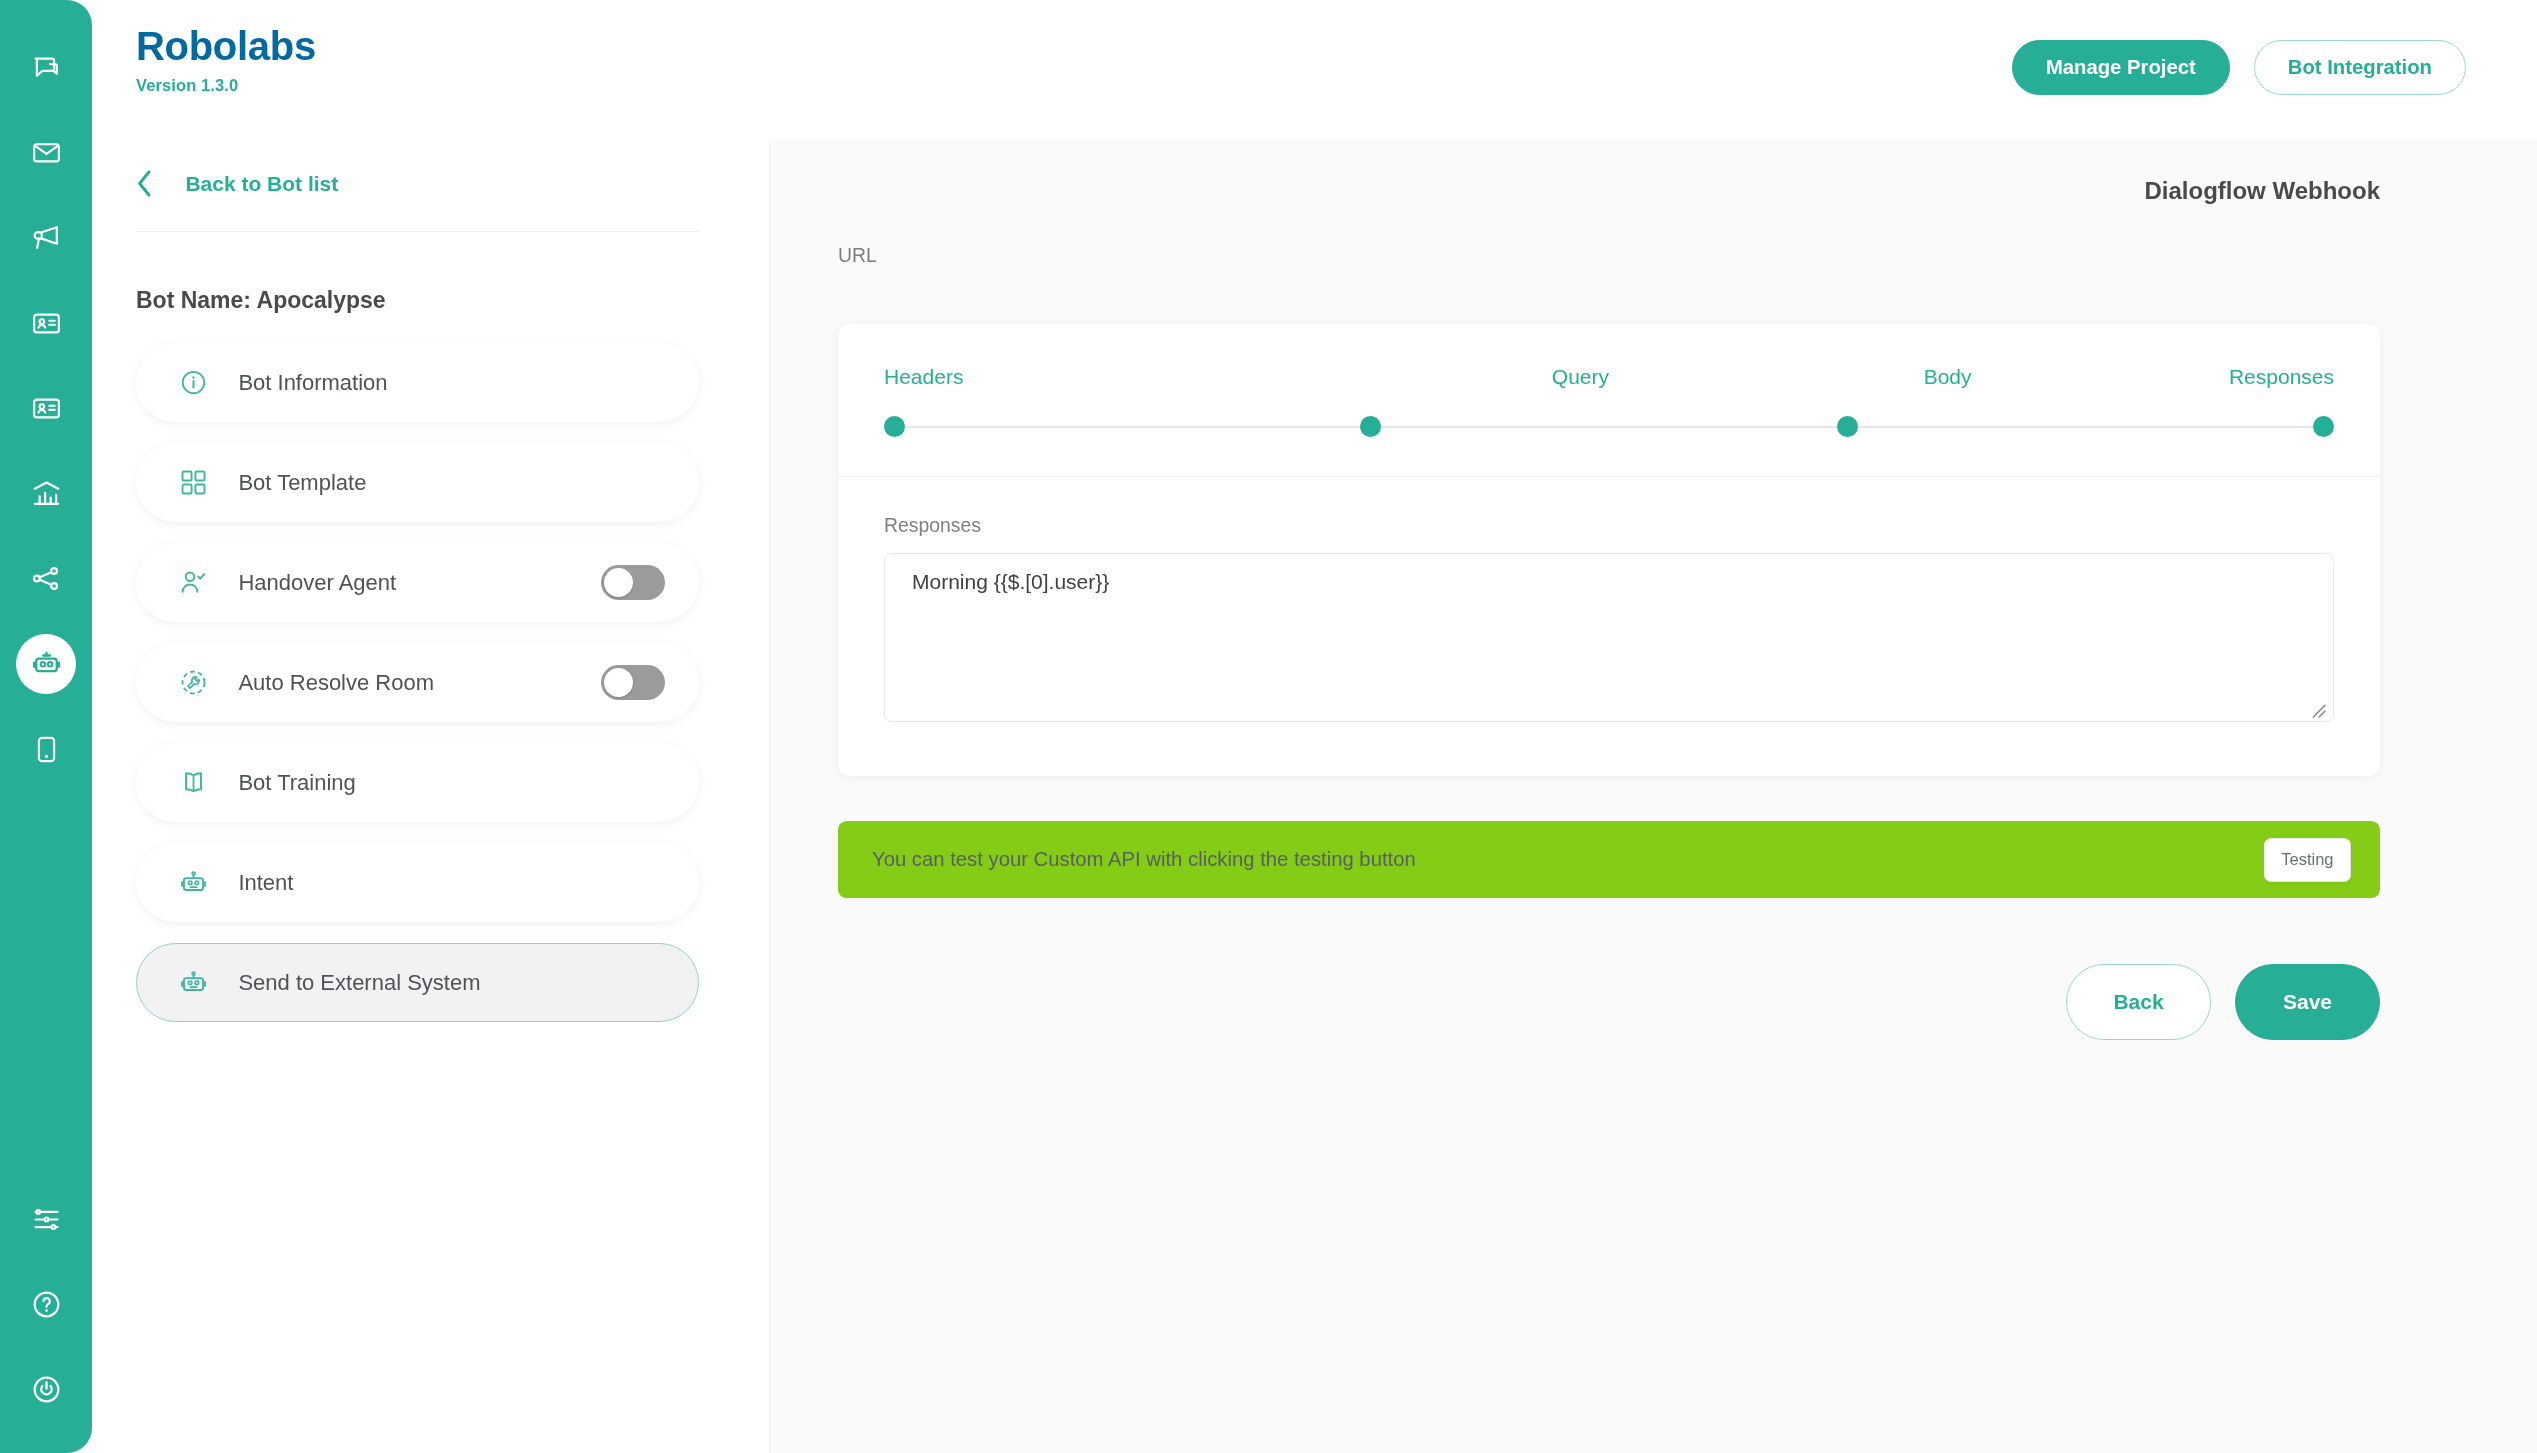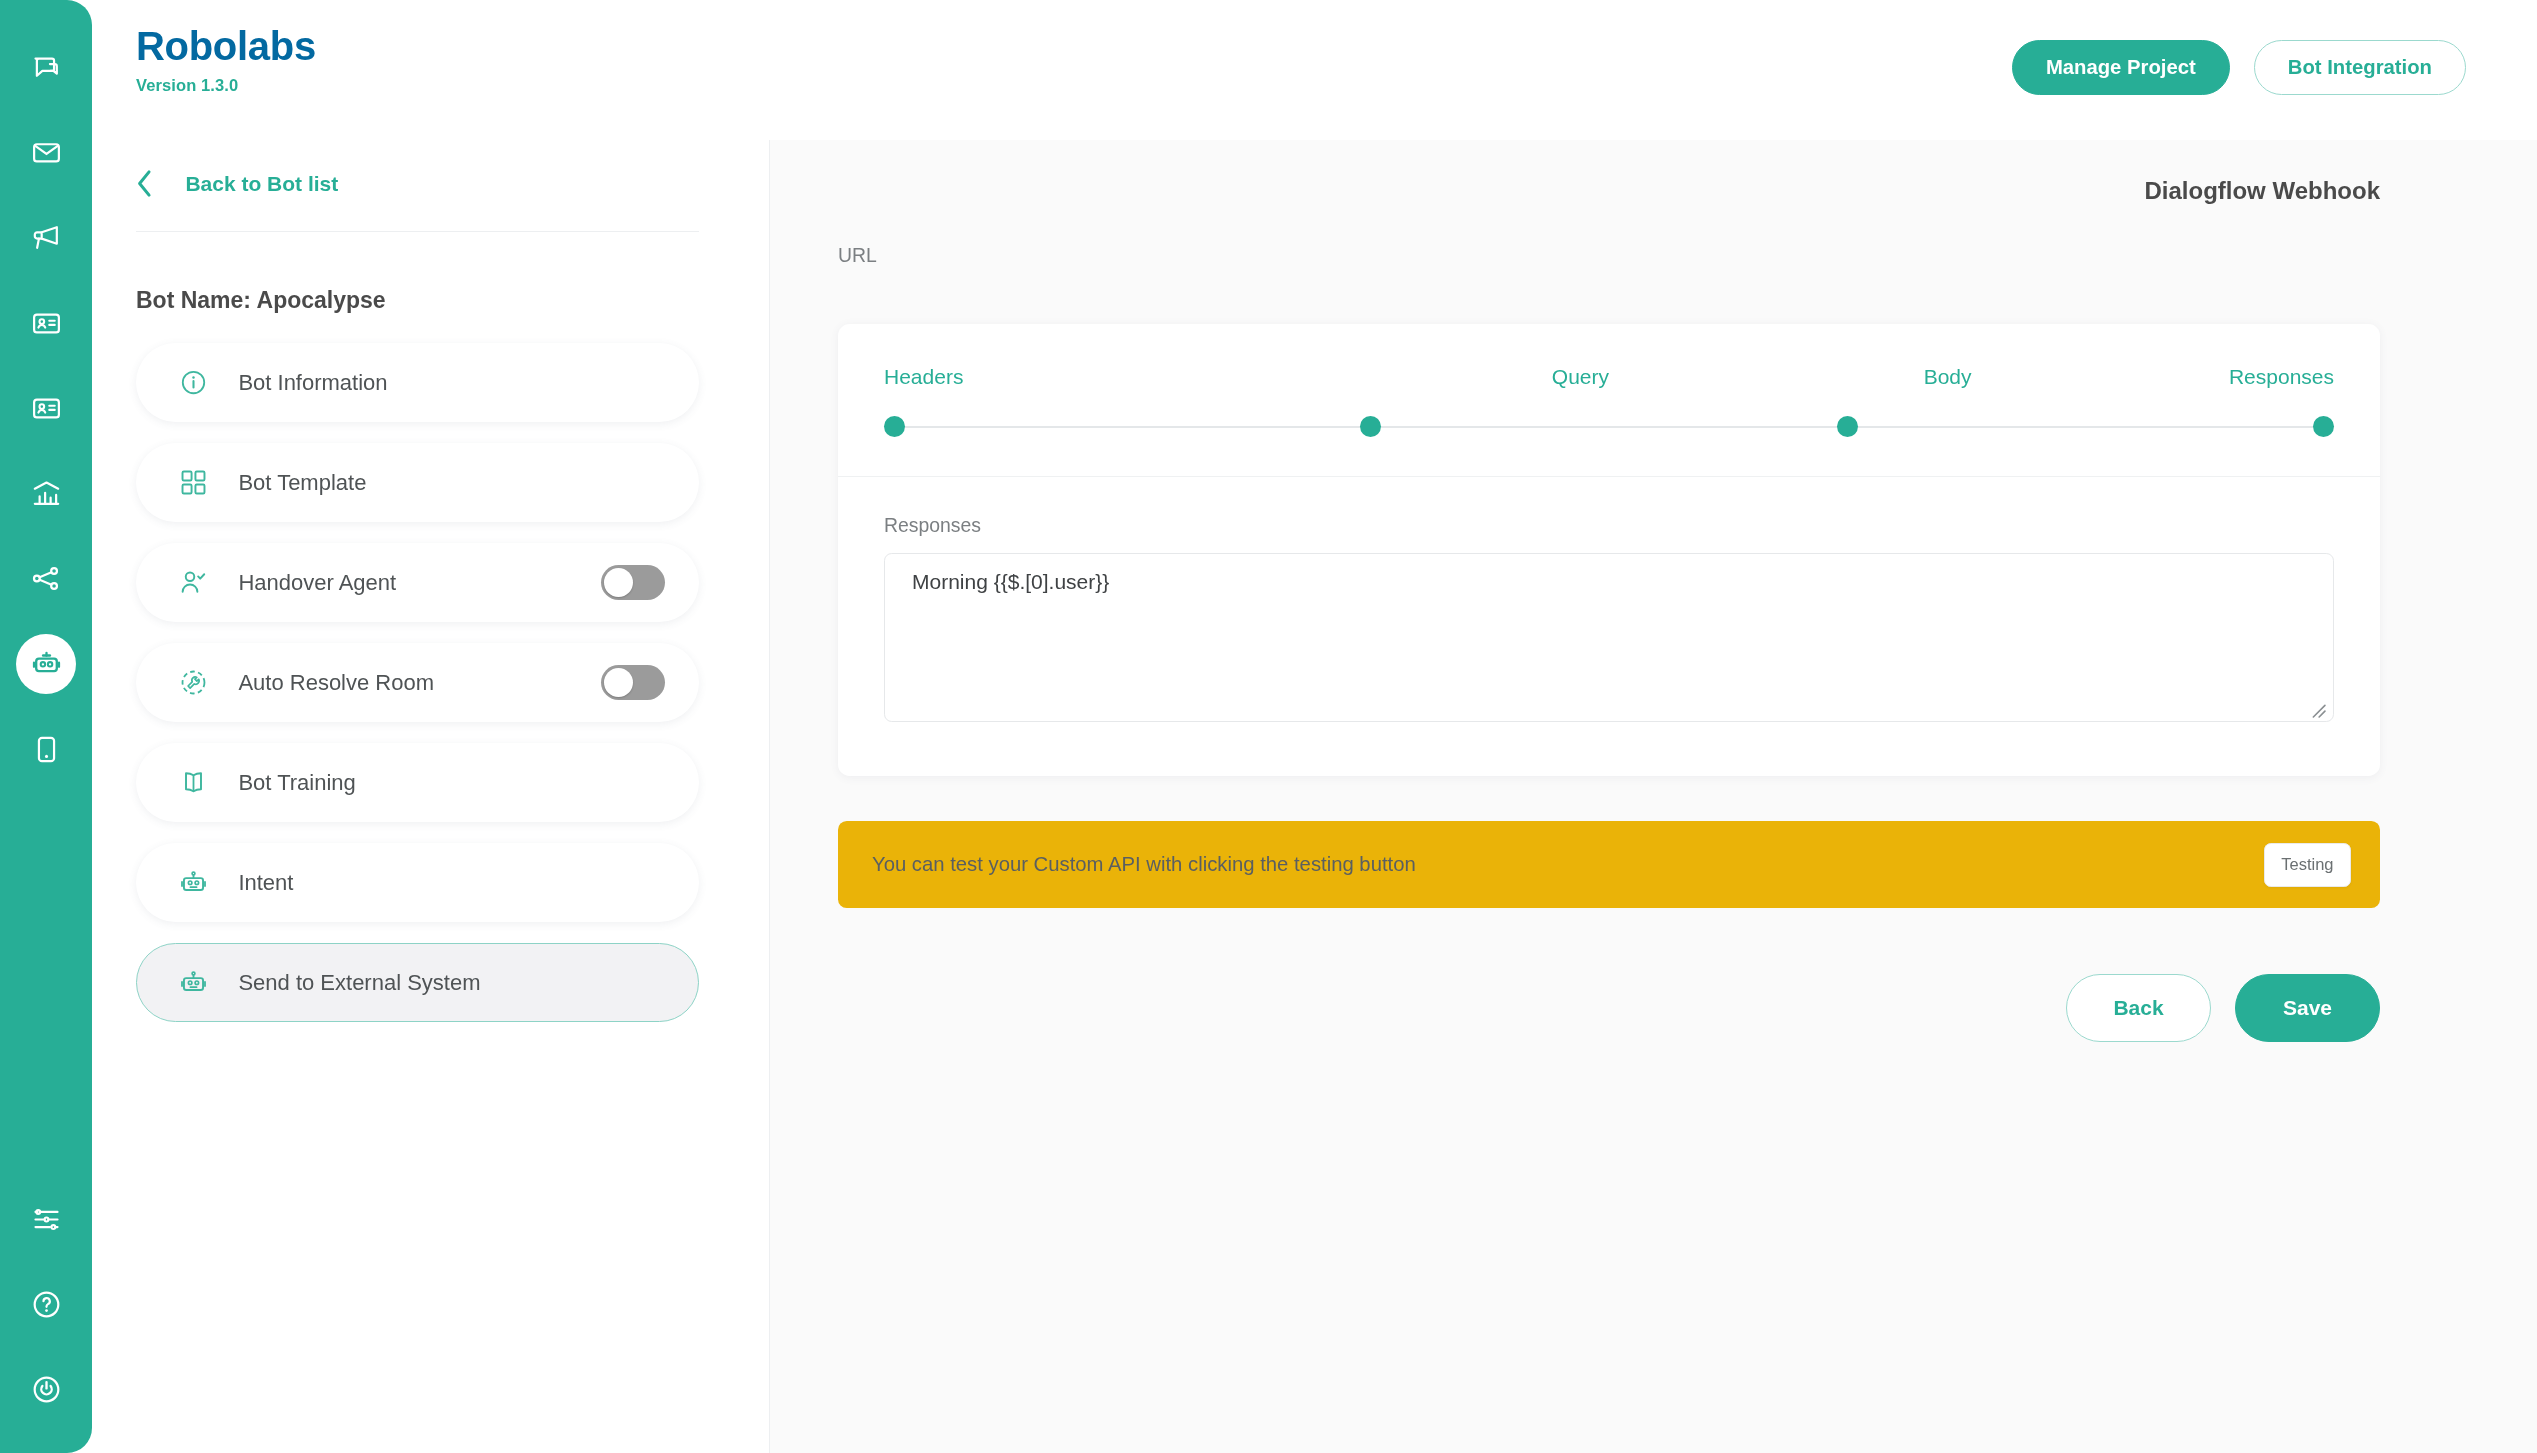--- a/index.html
+++ b/index.html
@@ -268,23 +268,23 @@
     cursor: text;
   }
   .resize-handle {
     position: absolute;
     right: 6.8px; bottom: 4.8px;
     width: 17.4px; height: 17.4px;
   }
 
   .notice {
     margin-top: 45px;
-    background: #eab308;
+    background: #84cc16;
     border-radius: 8.7px;
-    height: 87px;
+    height: 77px;
     display: flex;
     align-items: center;
     padding: 0 29px 0 34px;
   }
   .notice-text { font-size: 20.3px; color: #5a5f61; }
   .notice-btn {
     margin-left: auto;
     background: #ffffff;
     border: 1px solid #EAEAEA;
     border-radius: 6.8px;
@@ -297,21 +297,21 @@
     cursor: pointer;
     box-shadow: 0 1px 2.9px rgba(0,0,0,0.05);
   }
 
   .footer-actions {
     margin-top: 66px;
     display: flex;
     justify-content: flex-end;
     gap: 24px;
   }
-  .btn-wide { min-width: 145px; height: 68px; font-size: 21px; }
+  .btn-wide { min-width: 145px; height: 76px; font-size: 21px; }
 </style>
 </head>
 <body>
 
 <div id="app">
 
   <nav class="rail">
     <div class="rail-top">
 
       <div class="rail-btn">

